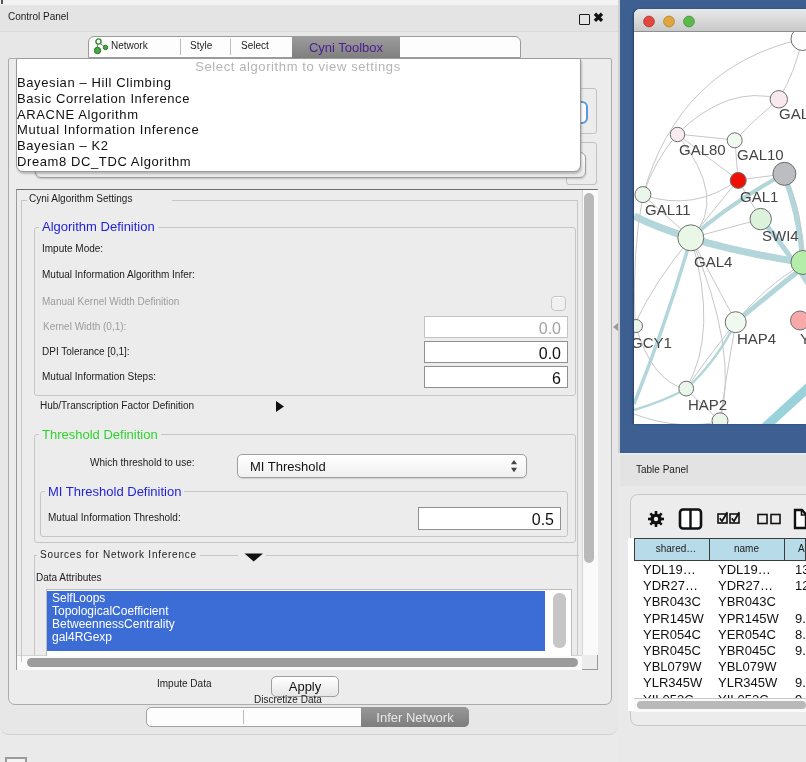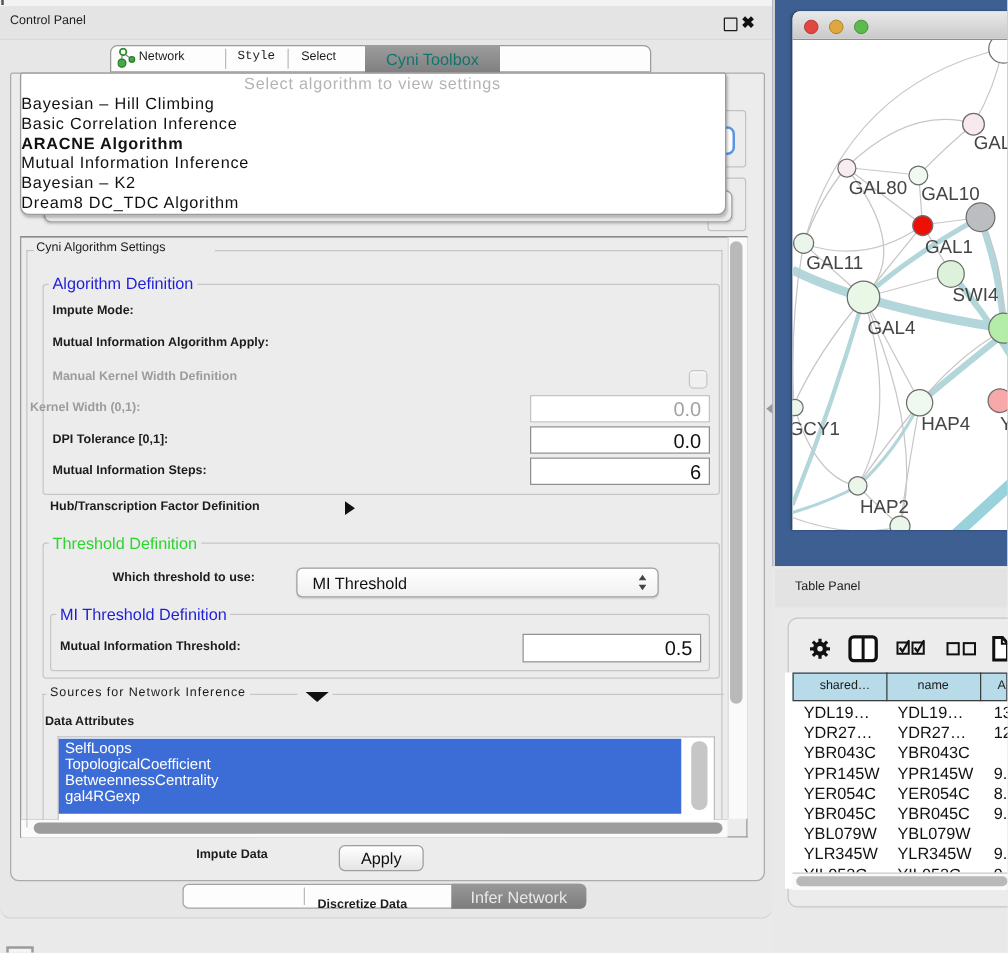--- a/index.html
+++ b/index.html
@@ -1,21 +1,21 @@
 <!DOCTYPE html>
 <html><head>
 <meta charset="utf-8">
 <style>
   html,body{margin:0;padding:0;}
   body{width:806px;height:762px;overflow:hidden;background:#e9e9e9;
        font-family:"Liberation Sans",sans-serif;}
   .abs{position:absolute;}
   #stage{position:relative;width:806px;height:762px;}
   .lbl{font-size:10px;color:#1c1c1c;white-space:nowrap;}
-  .b{font-weight:bold;}
+  .b{font-weight:normal;}
   .dis{color:#9c9c9c;}
   .combo{position:absolute;background:linear-gradient(#ffffff,#f0f0f0);
          border:1px solid #9f9f9f;border-radius:5px;
          box-shadow:0 1px 1px rgba(0,0,0,0.12);}
   .combo .ct{position:absolute;left:12px;top:4px;font-size:13px;color:#111;}
   .spin{position:absolute;right:8px;top:4px;width:8px;height:14px;}
   .field{position:absolute;background:#fff;border:1px solid #909090;
          font-size:16px;color:#111;text-align:right;}
   .fv{position:absolute;right:6px;top:3px;}
 </style>
@@ -42,23 +42,23 @@
   <div class="abs" style="left:292px;top:36px;width:108px;height:22px;background:linear-gradient(#9d9d9d,#7f7f7f);"></div>
 
   <svg class="abs" style="left:94px;top:38px;" width="15" height="17" viewBox="0 0 15 17">
     <line x1="4" y1="4" x2="3" y2="12" stroke="#888" stroke-width="1"></line>
     <line x1="4" y1="4" x2="11" y2="9" stroke="#888" stroke-width="1"></line>
     <circle cx="4.5" cy="3.5" r="2.6" fill="#fff" stroke="#2e8b2e" stroke-width="1.4"></circle>
     <circle cx="3.5" cy="12.5" r="3.2" fill="#46a846" stroke="#2a7a2a" stroke-width="1"></circle>
     <circle cx="11.5" cy="9.5" r="2.2" fill="#46a846" stroke="#2a7a2a" stroke-width="1"></circle>
   </svg>
   <div class="abs lbl" style="left:111px;top:40px;">Network</div>
-  <div class="abs lbl" style="left:190px;top:40px;font-family:Liberation Mono, monospace;">Style</div>
+  <div class="abs lbl" style="left:190px;top:40px;">Style</div>
   <div class="abs lbl" style="left:241px;top:40px;">Select</div>
-  <div class="abs" style="left:292px;top:40px;width:108px;text-align:center;font-size:13px;color:#0f766e;">Cyni Toolbox</div>
+  <div class="abs" style="left:292px;top:40px;width:108px;text-align:center;font-size:13px;color:#4c1d95;">Cyni Toolbox</div>
   <div class="abs lbl" style="left:409px;top:53px;margin-top:17px;">jActiveMNodules</div>
 
   <div class="abs" style="left:566px;top:88px;width:29px;height:44px;border:1px solid #c2c2c2;border-radius:3px;"></div>
   <div class="abs" style="left:558px;top:101px;width:30px;height:23px;background:#fff;border:2.5px solid #5b97e0;border-radius:6px;box-sizing:border-box;"></div>
   <div class="abs" style="left:566px;top:142px;width:29px;height:41px;border:1px solid #c2c2c2;border-radius:3px;"></div>
   <div class="abs" style="left:35px;top:152px;width:551px;height:26px;background:linear-gradient(#ffffff,#e8e8e8);border:1px solid #9e9e9e;border-radius:6px;box-shadow:0 1px 2px rgba(0,0,0,0.2);box-sizing:border-box;"></div>
 
   <div class="abs" style="left:16px;top:189px;width:582px;height:481px;background:#ececec;border-top:1px solid #6e6e6e;border-left:1px solid #9a9a9a;border-right:1px solid #9a9a9a;border-bottom:1px solid #9a9a9a;box-sizing:border-box;"></div>
 
   <div class="abs" style="left:582px;top:190px;width:15px;height:465px;background:#fafafa;border-left:1px solid #d5d5d5;"></div>
@@ -71,26 +71,26 @@
   <div class="abs" style="left:21px;top:200px;width:1px;height:462px;background:#c6c6c6;"></div>
   <div class="abs" style="left:21px;top:200px;width:6px;height:1px;background:#c6c6c6;"></div>
   <div class="abs" style="left:172px;top:200px;width:406px;height:1px;background:#c6c6c6;"></div>
   <div class="abs" style="left:577px;top:200px;width:1px;height:455px;background:#c6c6c6;"></div>
 
   <div class="abs" style="left:34px;top:227px;width:540px;height:167px;border:1px solid #c6c6c6;border-radius:3px;"></div>
   <div class="abs" style="left:39px;top:219px;background:#ececec;padding:0 3px;font-size:13px;color:#1f1fd6;">Algorithm Definition</div>
 
   <div class="abs lbl b" style="left:42px;top:243px;">Impute Mode:</div>
 
-  <div class="abs lbl b" style="left:42px;top:269px;">Mutual Information Algorithm Apply:</div>
+  <div class="abs lbl b" style="left:42px;top:269px;">Mutual Information Algorithm Infer:</div>
 
   <div class="abs lbl b dis" style="left:42px;top:296px;">Manual Kernel Width Definition</div>
   <div class="abs" style="left:551px;top:296px;width:13px;height:13px;background:#f0f0f0;border:1px solid #c6c6c6;border-radius:4px;box-shadow:inset 0 1px 0 #fff;"></div>
 
-  <div class="abs lbl b dis" style="left:24px;top:321px;">Kernel Width (0,1):</div>
+  <div class="abs lbl b dis" style="left:43px;top:321px;">Kernel Width (0,1):</div>
   <div class="field" style="left:424px;top:316px;width:142px;height:20px;border-color:#c3c3c3;">
       <span class="fv" style="color:#a2a2a2;">0.0</span>
     </div>
 
   <div class="abs lbl b" style="left:42px;top:346px;">DPI Tolerance [0,1]:</div>
   <div class="field" style="left:424px;top:341px;width:142px;height:20px;">
       <span class="fv">0.0</span>
     </div>
 
   <div class="abs lbl b" style="left:42px;top:371px;">Mutual Information Steps:</div>
@@ -134,21 +134,21 @@
   <div class="abs" style="left:47px;top:591px;width:498px;height:60px;background:#3c6cd6;"></div>
   <div class="abs" style="left:52px;top:592px;font-size:12px;color:#fff;line-height:13.1px;">SelfLoops<br>TopologicalCoefficient<br>BetweennessCentrality<br>gal4RGexp</div>
   <div class="abs" style="left:553px;top:593px;width:13px;height:55px;background:#c6c6c6;border-radius:6px;"></div>
 
   <div class="abs" style="left:271px;top:676px;width:66px;height:19px;background:linear-gradient(#ffffff,#e5e5e5);border:1px solid #9f9f9f;border-radius:5px;text-align:center;font-size:13px;color:#111;line-height:19px;">Apply</div>
 
   <div class="abs" style="left:146px;top:707px;width:323px;height:20px;background:#fdfdfd;border:1px solid #a3a3a3;border-radius:5px;box-sizing:border-box;"></div>
   <div class="abs" style="left:243px;top:710px;width:1px;height:14px;background:#bbb;"></div>
   <div class="abs" style="left:361px;top:707px;width:108px;height:20px;background:linear-gradient(#989898,#7d7d7d);border-radius:0 5px 5px 0;"></div>
   <div class="abs lbl b" style="left:157px;top:678px;">Impute Data</div>
-  <div class="abs lbl b" style="left:254px;top:718px;">Discretize Data</div>
+  <div class="abs lbl b" style="left:254px;top:694px;">Discretize Data</div>
   <div class="abs" style="left:361px;top:710px;width:108px;text-align:center;font-size:13px;color:#e8e8e8;">Infer Network</div>
 
   <div class="abs" style="left:5px;top:757px;width:18px;height:14px;background:#f4f4f4;border:2px solid #9a9a9a;"></div>
 
   <svg class="abs" style="left:612px;top:322px;" width="7" height="10">
       <path d="M6 1 L1 5 L6 9 Z" fill="#999"></path>
     </svg>
 
   <div class="abs" style="left:16px;top:58px;width:563px;height:112px;background:#fff;border:1px solid #9b9b9b;border-radius:2px 2px 7px 7px;box-shadow:1px 2px 2px rgba(0,0,0,0.22);"></div>
   <div class="abs" style="left:16px;top:59px;width:564px;text-align:center;font-size:13px;letter-spacing:0.6px;color:#b4b4b4;">Select algorithm to view settings</div>

